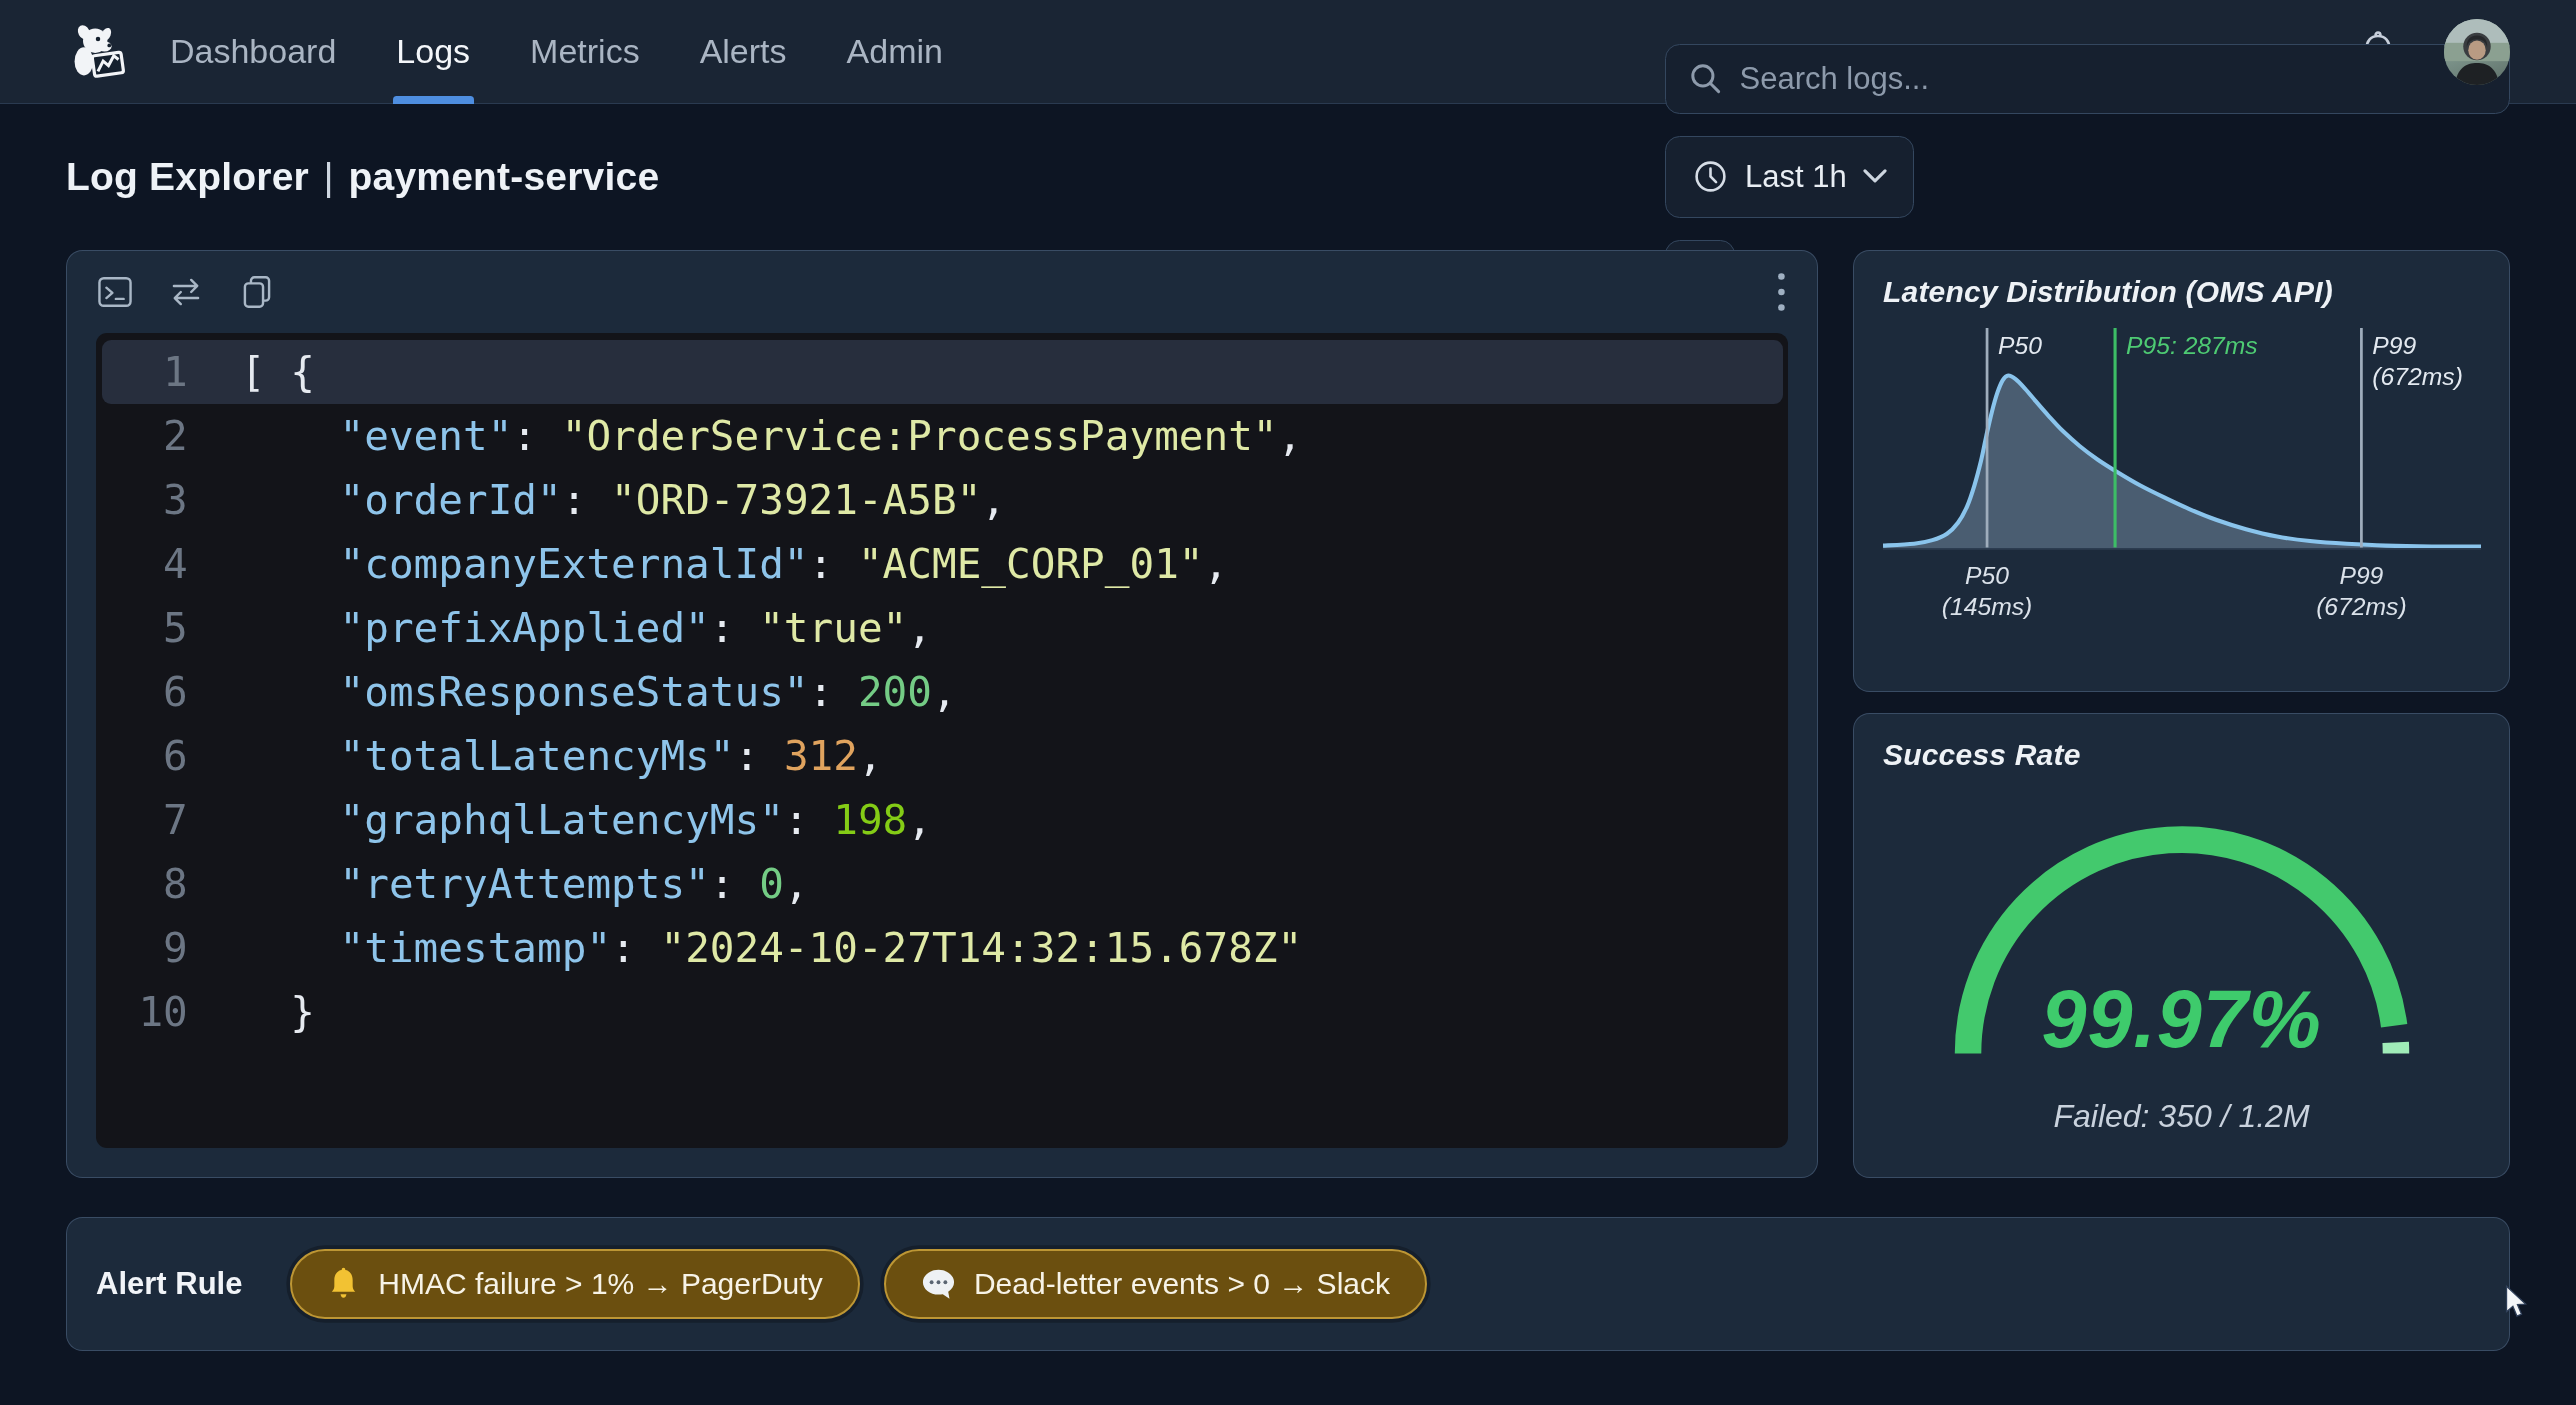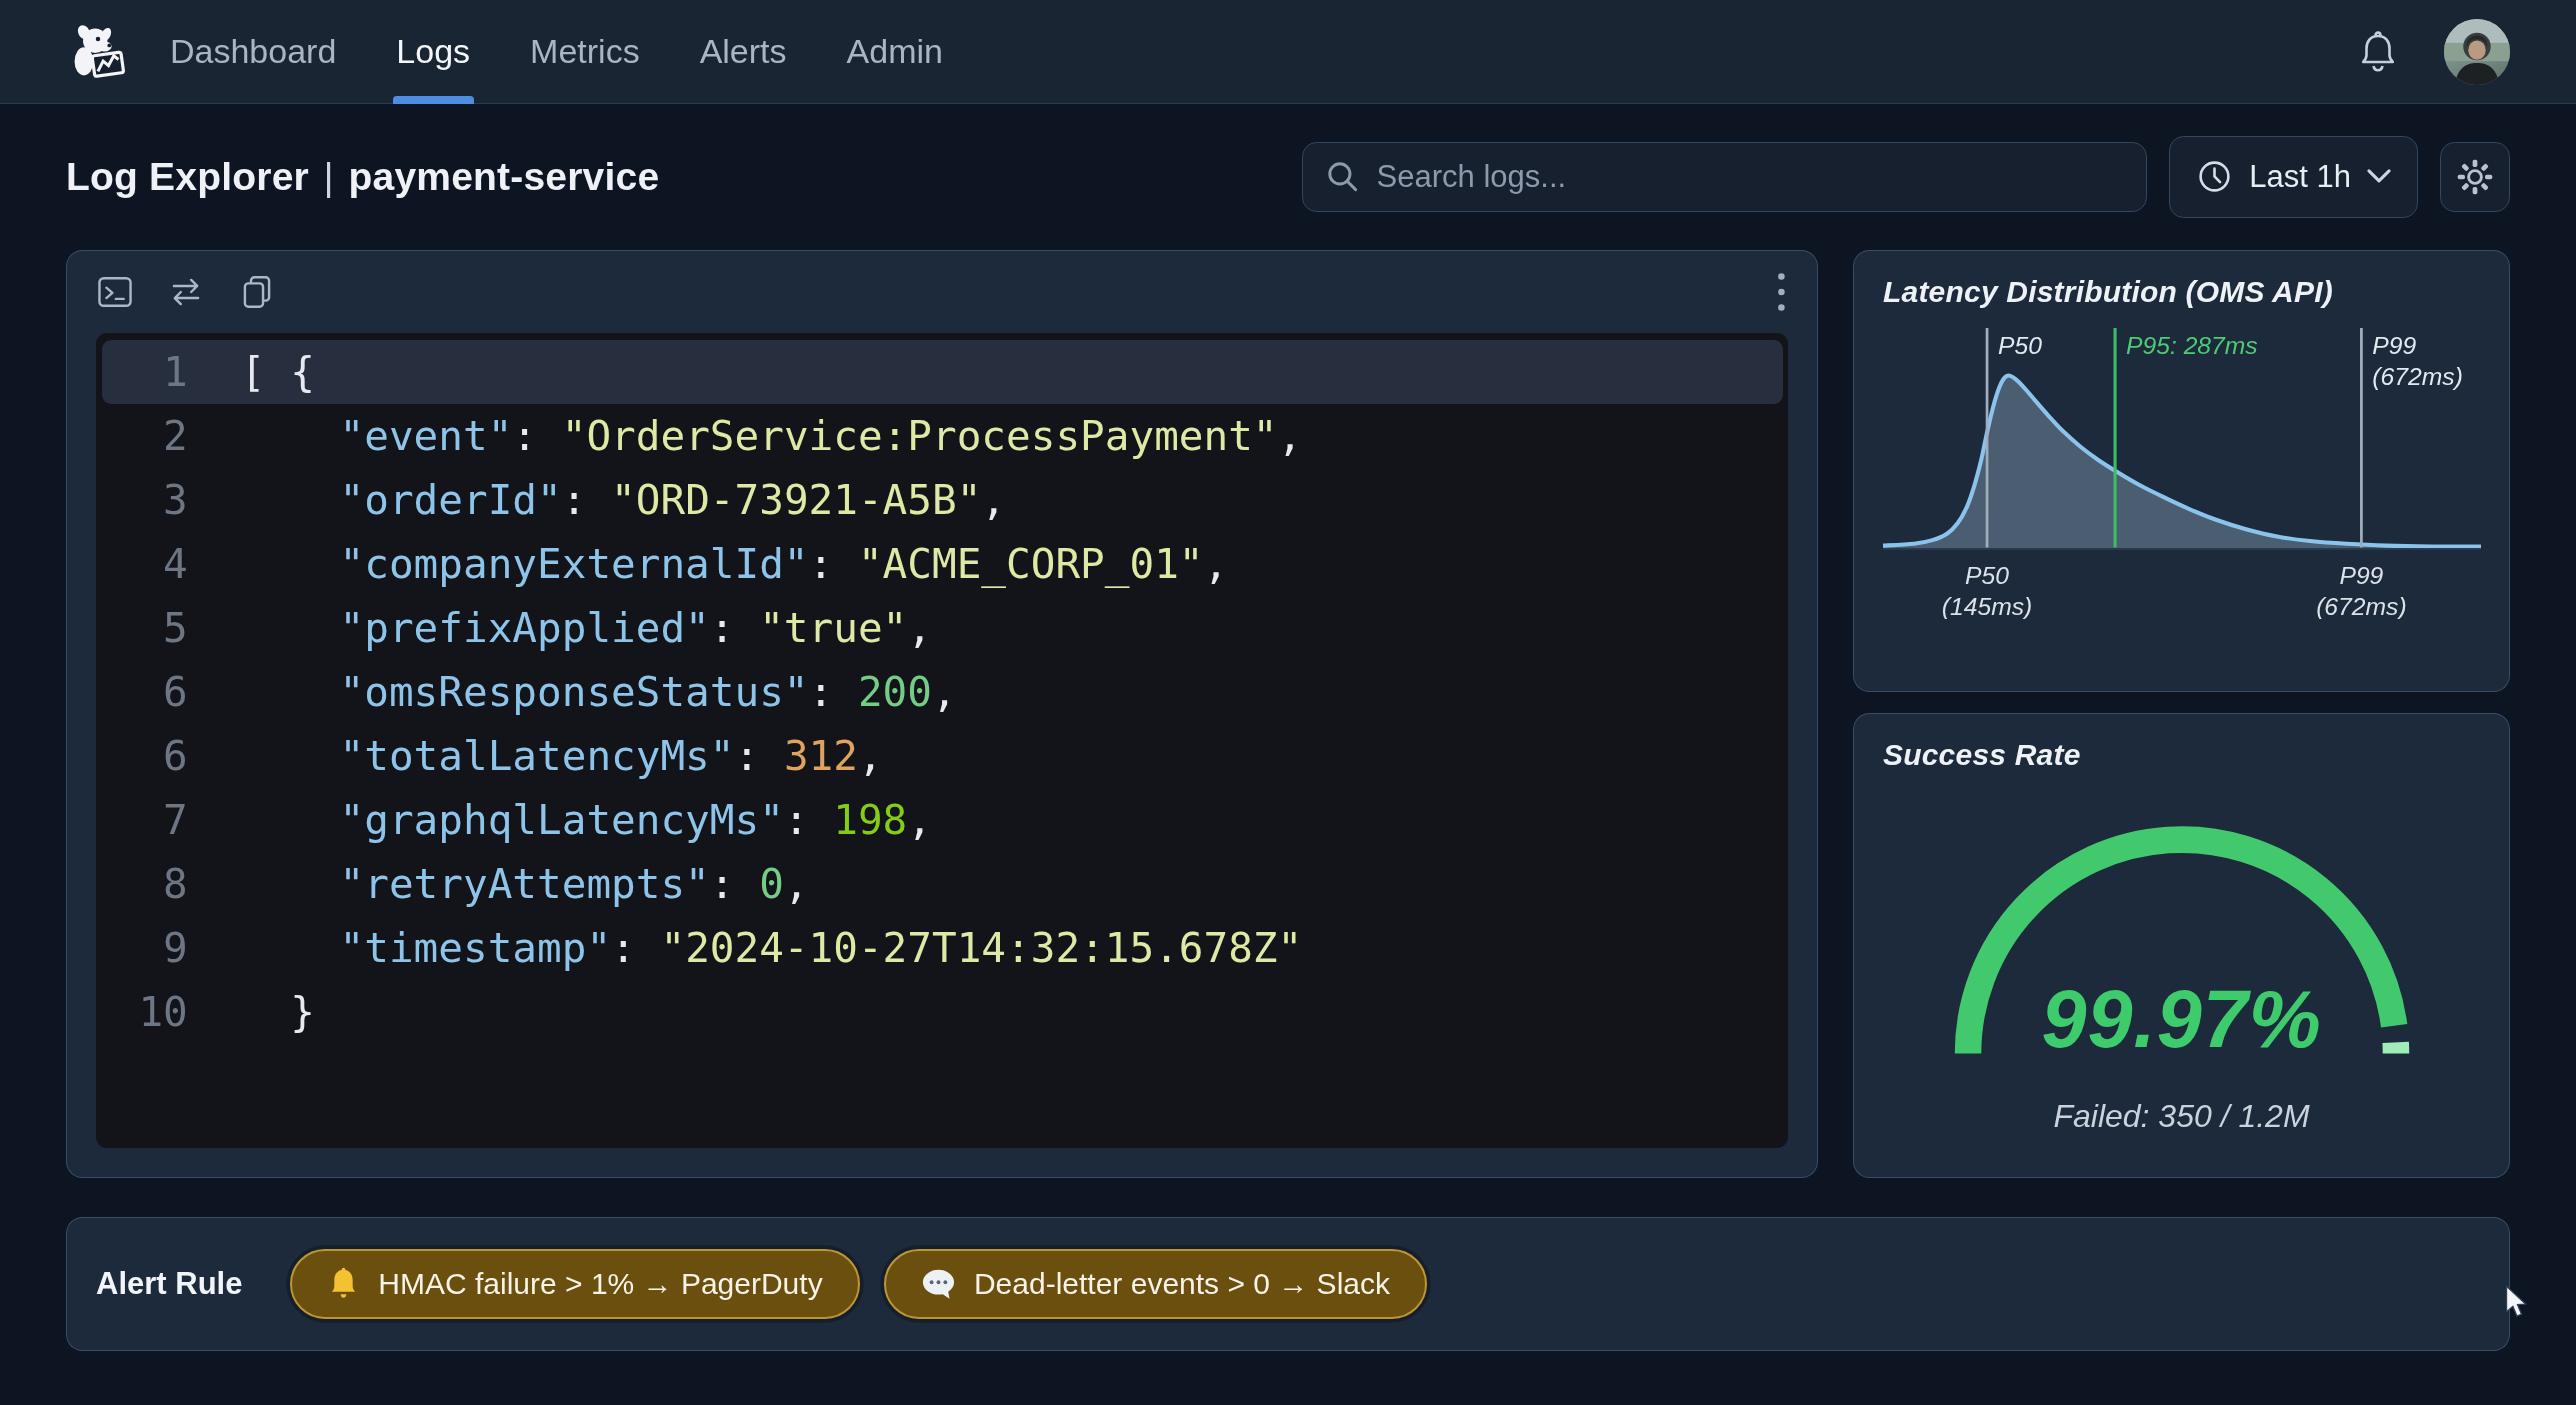--- a/index.html
+++ b/index.html
@@ -33,21 +33,21 @@
     background:linear-gradient(160deg,#9fb3ae 0%, #7d948b 45%, #5d6f68 100%);
     position:relative; flex:none;
   }
   
   .header-row {
     margin:35px 66px 0 66px; height:75px;
     display:flex; align-items:center; justify-content:space-between;
   }
   .page-title { font-size:39px; font-weight:700; letter-spacing:0.2px; color:#eef2f7; }
   .page-title .sep { font-weight:400; color:#cdd6e0; margin:0 14.6px; }
-  .header-controls { display:flex; align-items:center; gap:22px; }
+  .header-controls { display:flex; align-items:flex-start; gap:22px;flex-direction:column; }
   .search-box {
     width:845px; height:70px; background:#16202f; border:1.8px solid #34475f;
     border-radius:14.6px; display:flex; align-items:center; padding:0 22px; gap:16.5px;
   }
   .search-box input {
     background:transparent; border:none; outline:none; color:#dfe6ee;
     font-size:31px; flex:1; font-family:"Liberation Sans", sans-serif;
   }
   .search-box input::placeholder { color:#8d9aab; }
   .time-btn {

